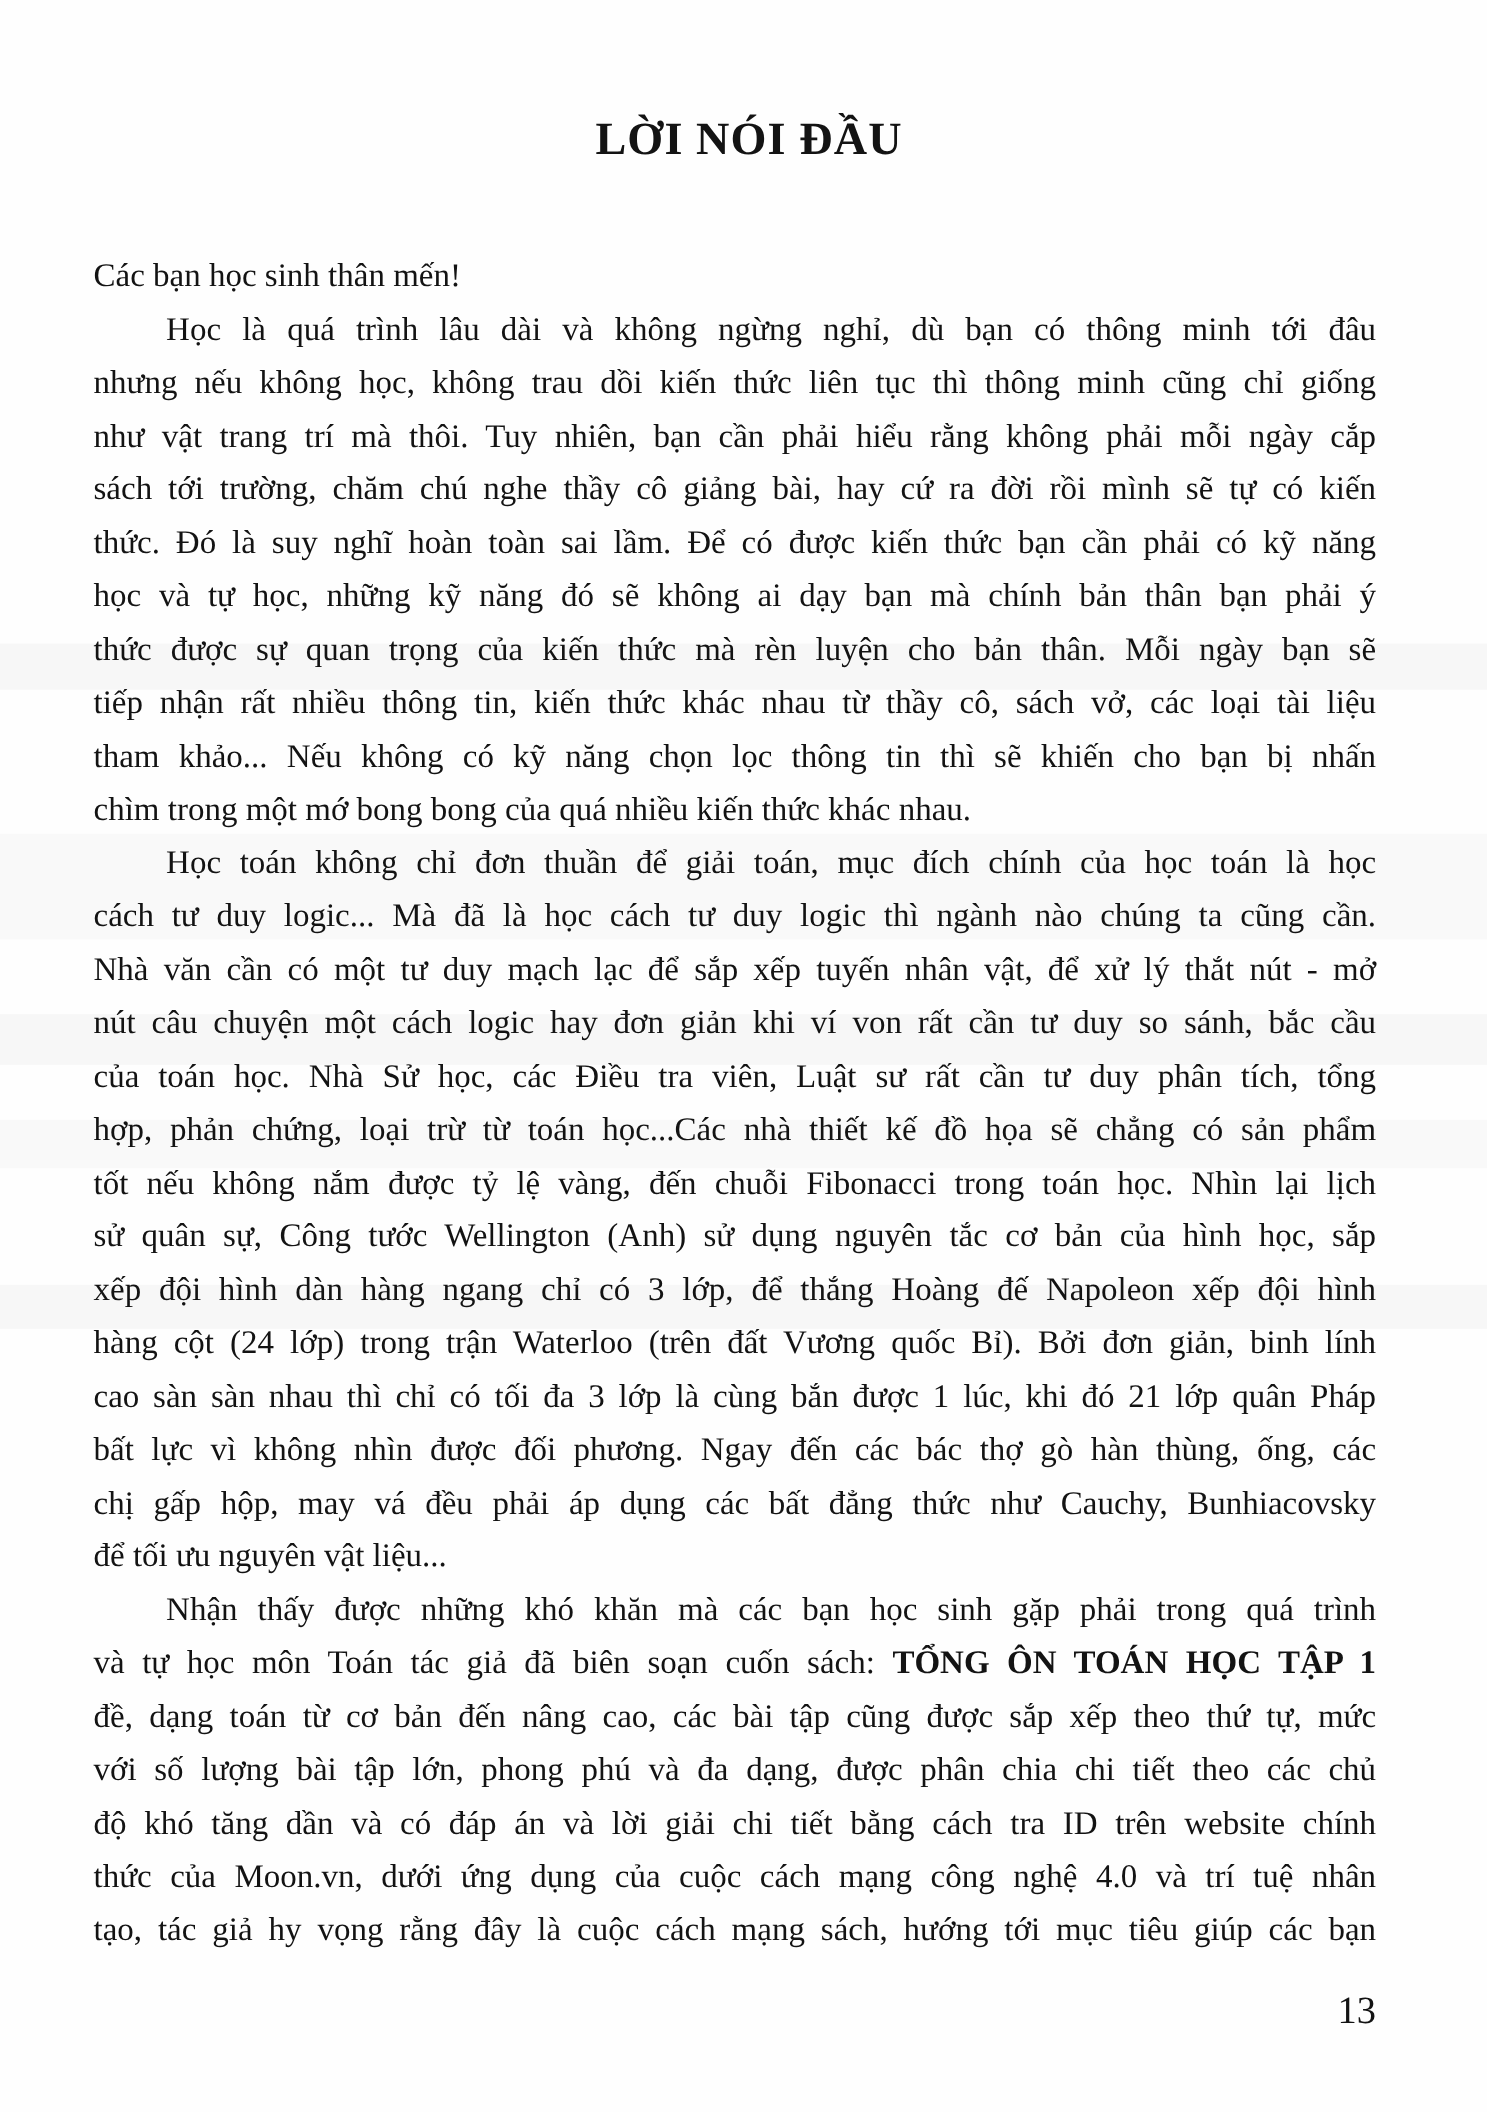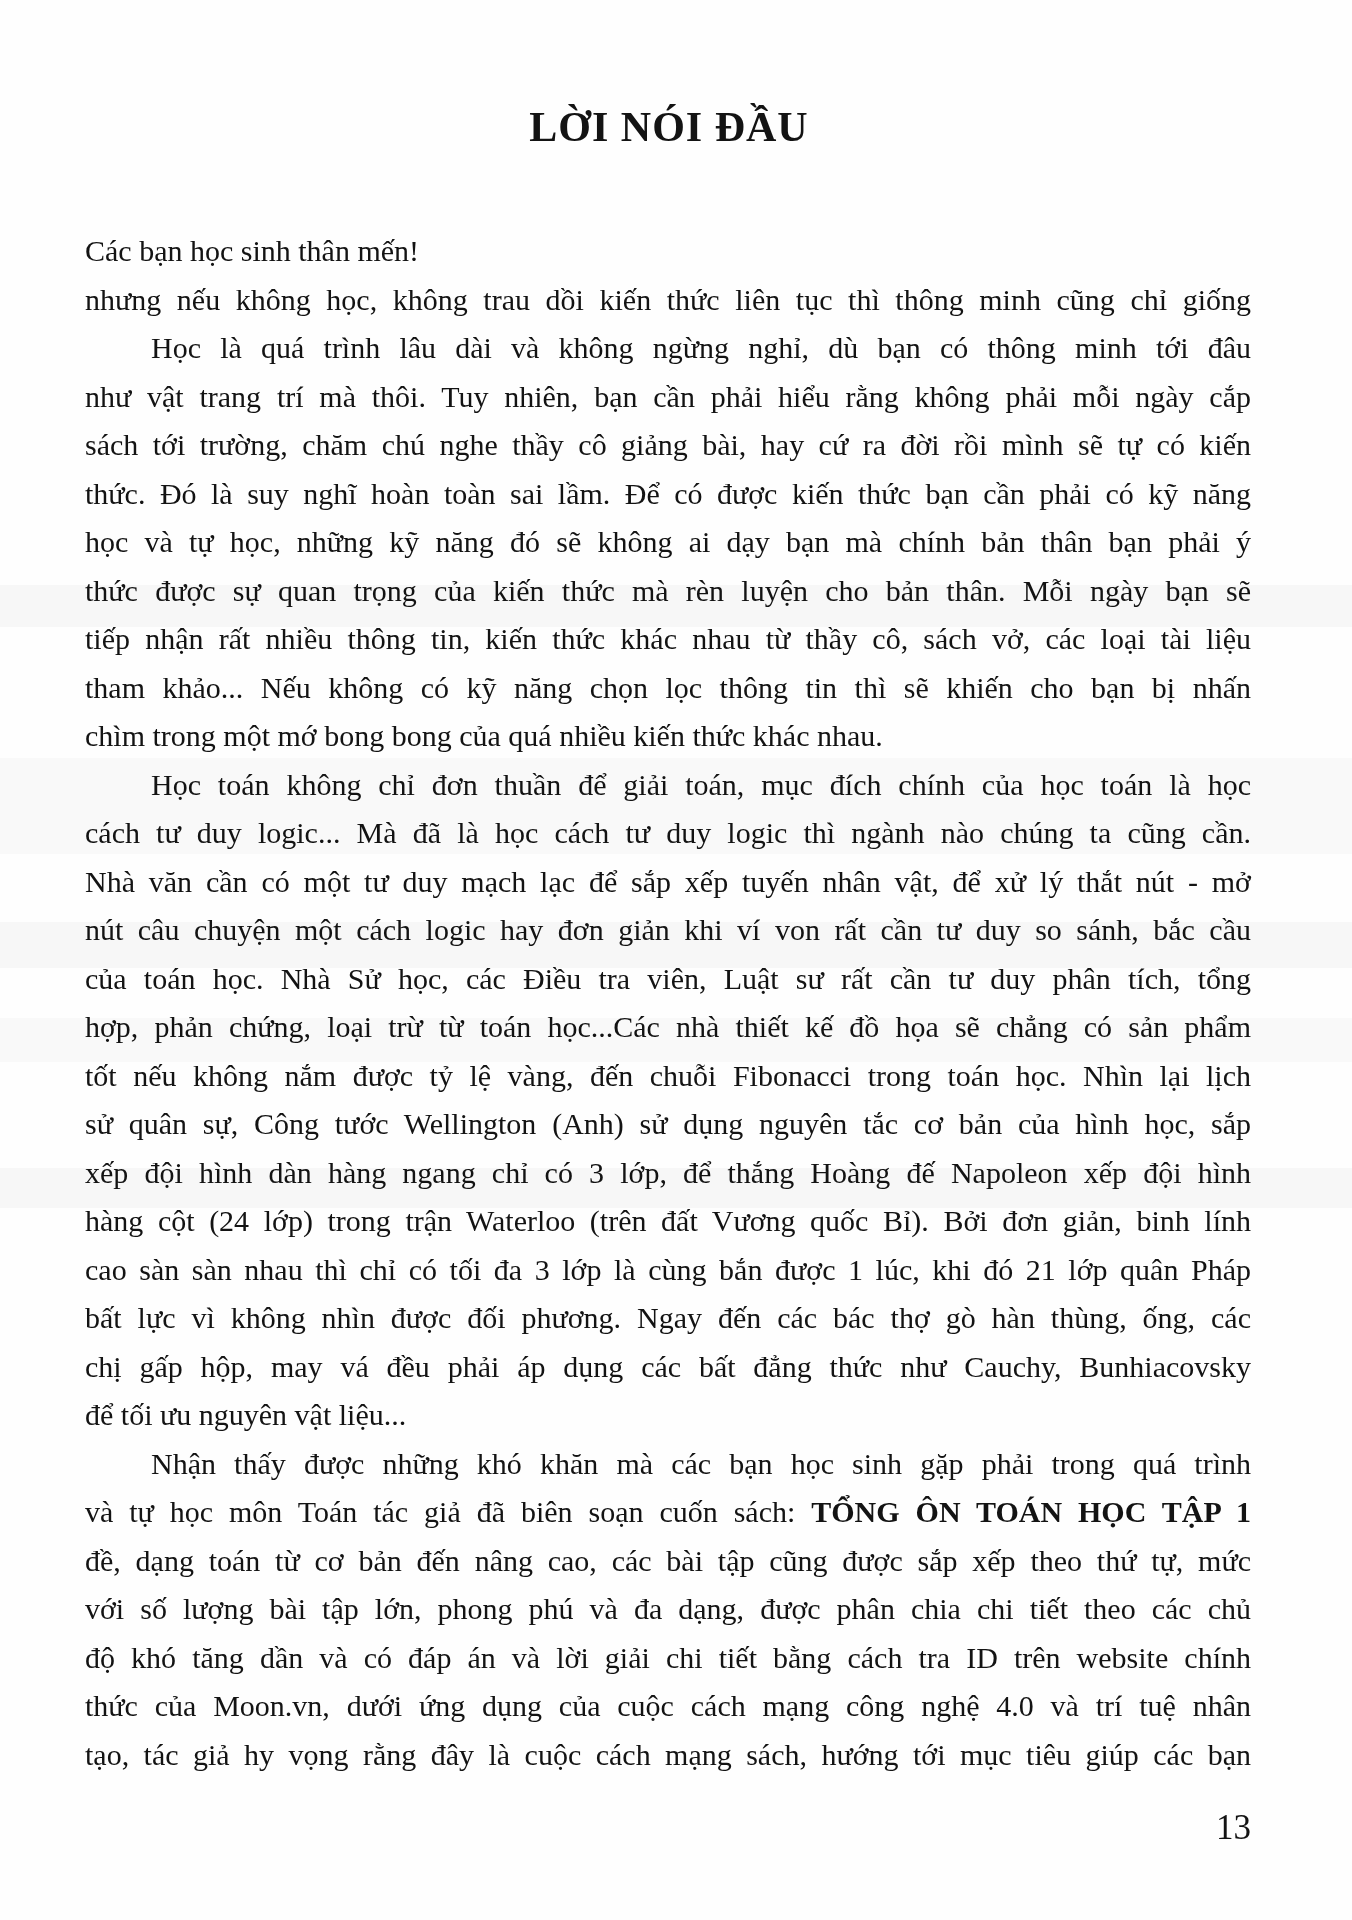--- a/index.html
+++ b/index.html
@@ -28,21 +28,21 @@
     pointer-events: none;
   }
   .s1 { top: 585px;  height: 42px; }
   .s2 { top: 758px;  height: 96px; background: rgba(60,60,60,0.028); }
   .s3 { top: 922px;  height: 46px; }
   .s4 { top: 1018px; height: 44px; background: rgba(60,60,60,0.028); }
   .s5 { top: 1168px; height: 40px; }
   .title {
     position: absolute;
     top: 103px;
-    left: 86px;
+    left: 98px;
     width: 1166px;
     text-align: center;
     font-size: 42px;
     font-weight: bold;
     letter-spacing: 1px;
     white-space: nowrap;
   }
   .text-block {
     position: absolute;
     top: 194px;
@@ -84,22 +84,22 @@
   <div class="stripe s1"></div>
   <div class="stripe s2"></div>
   <div class="stripe s3"></div>
   <div class="stripe s4"></div>
   <div class="stripe s5"></div>
 
   <div class="title">LỜI NÓI ĐẦU</div>
 
   <div class="text-block">
       <div class="line">Các bạn học sinh thân mến!</div>
+      <div class="line indent jst">Học là quá trình lâu dài và không ngừng nghỉ, dù bạn có thông minh tới đâu</div>
       <div class="line jst">nhưng nếu không học, không trau dồi kiến thức liên tục thì thông minh cũng chỉ giống</div>
-      <div class="line indent jst">Học là quá trình lâu dài và không ngừng nghỉ, dù bạn có thông minh tới đâu</div>
       <div class="line jst">như vật trang trí mà thôi. Tuy nhiên, bạn cần phải hiểu rằng không phải mỗi ngày cắp</div>
       <div class="line jst">sách tới trường, chăm chú nghe thầy cô giảng bài, hay cứ ra đời rồi mình sẽ tự có kiến</div>
       <div class="line jst">thức. Đó là suy nghĩ hoàn toàn sai lầm. Để có được kiến thức bạn cần phải có kỹ năng</div>
       <div class="line jst">học và tự học, những kỹ năng đó sẽ không ai dạy bạn mà chính bản thân bạn phải ý</div>
       <div class="line jst">thức được sự quan trọng của kiến thức mà rèn luyện cho bản thân. Mỗi ngày bạn sẽ</div>
       <div class="line jst">tiếp nhận rất nhiều thông tin, kiến thức khác nhau từ thầy cô, sách vở, các loại tài liệu</div>
       <div class="line jst">tham khảo... Nếu không có kỹ năng chọn lọc thông tin thì sẽ khiến cho bạn bị nhấn</div>
       <div class="line">chìm trong một mớ bong bong của quá nhiều kiến thức khác nhau.</div>
       <div class="line indent jst">Học toán không chỉ đơn thuần để giải toán, mục đích chính của học toán là học</div>
       <div class="line jst">cách tư duy logic... Mà đã là học cách tư duy logic thì ngành nào chúng ta cũng cần.</div>

